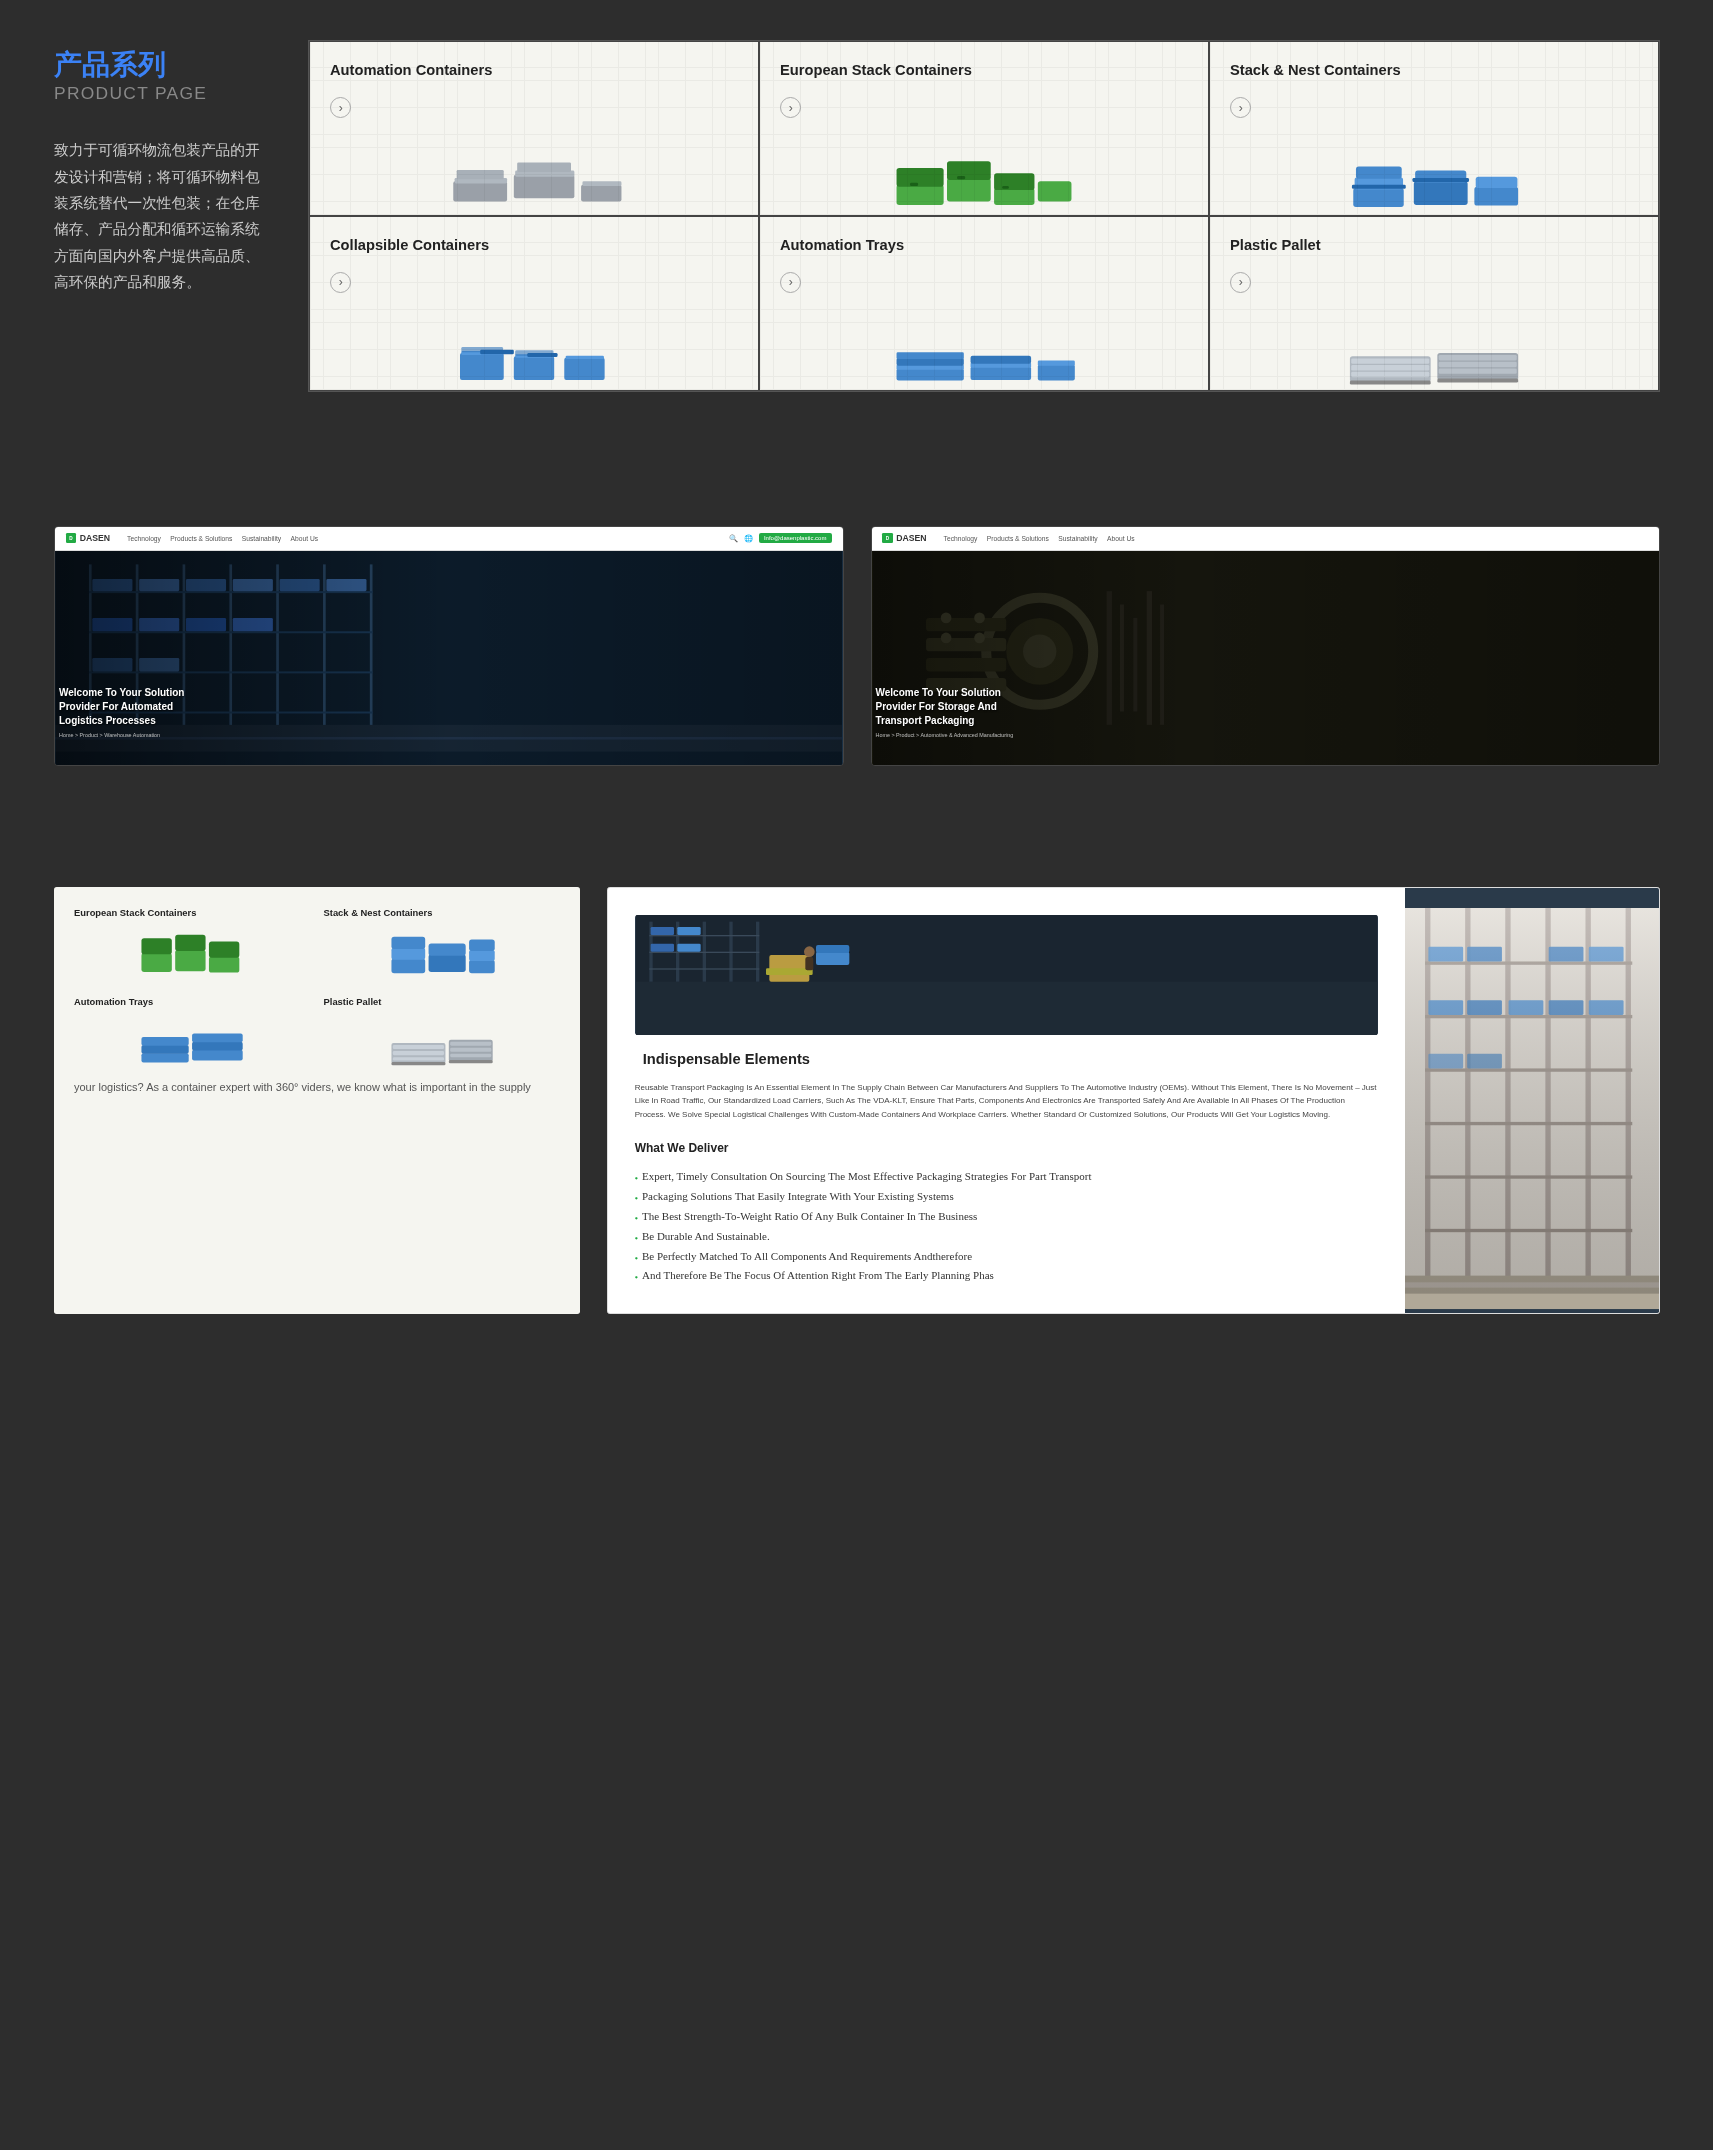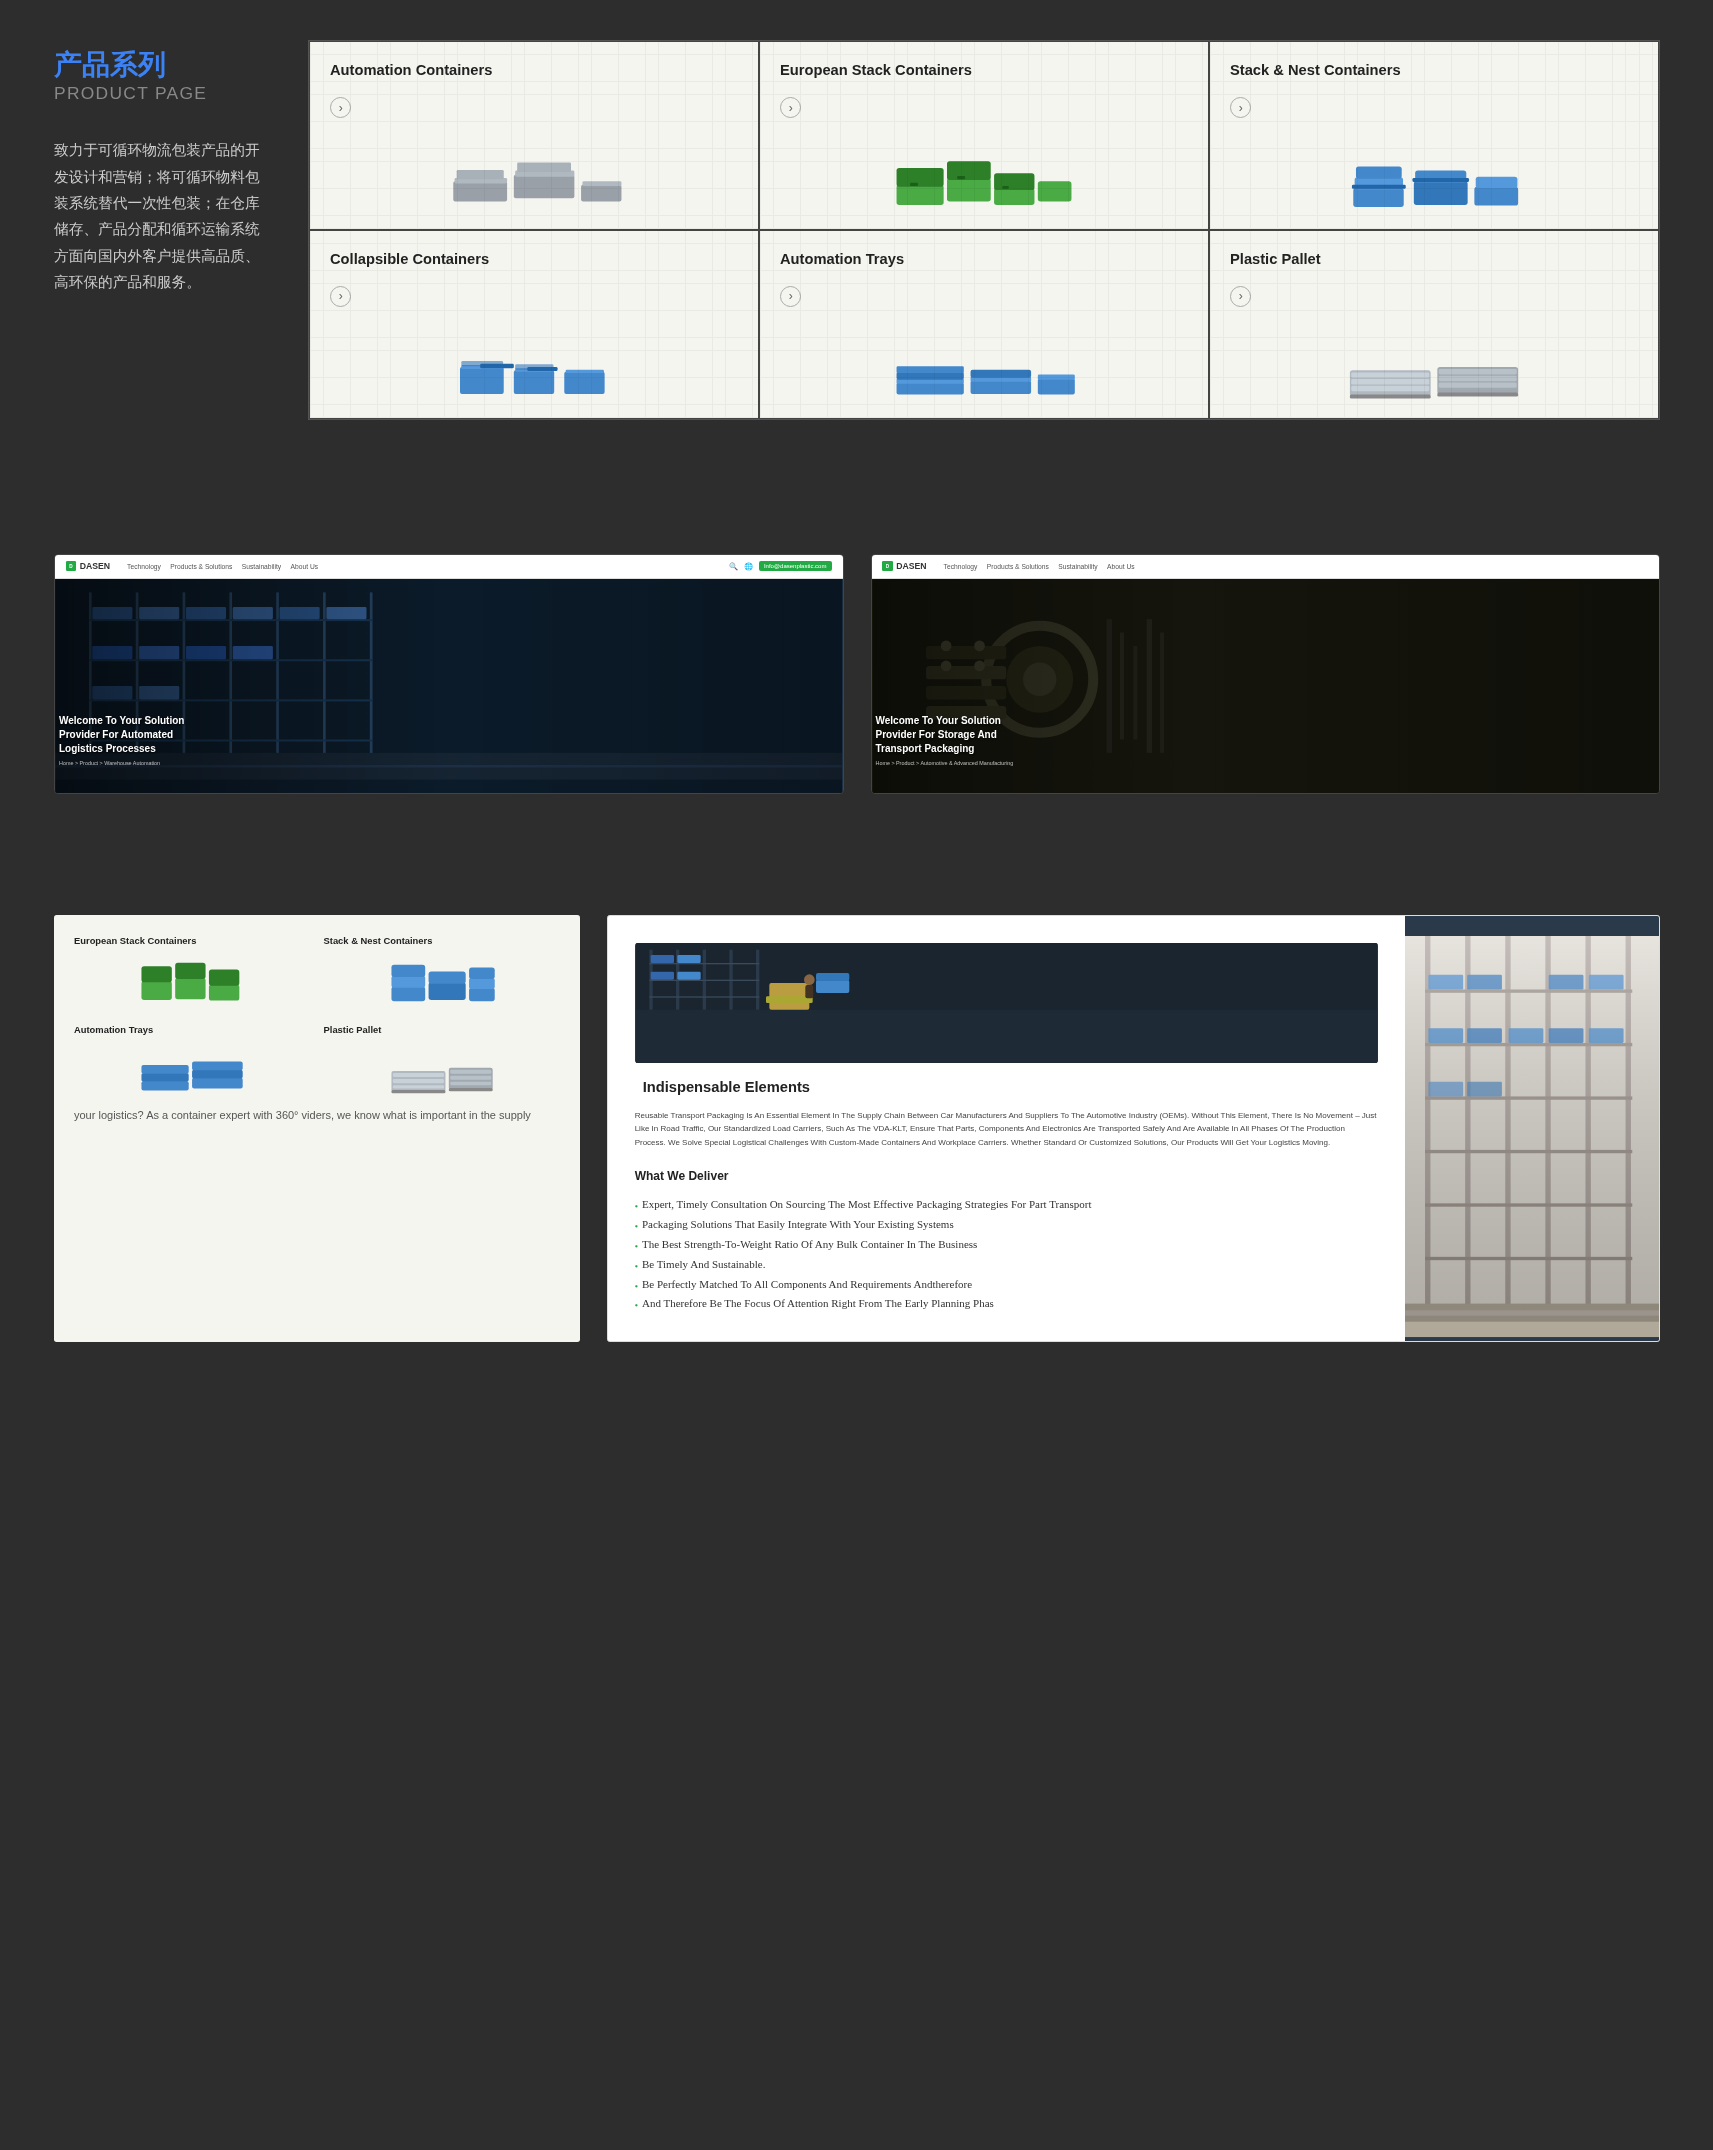--- a/index.html
+++ b/index.html
@@ -44,21 +44,21 @@
     .product-grid {
       flex: 1;
       border: 1.3px solid #555;
       display: grid;
       grid-template-columns: 1fr 1fr 1fr;
       grid-template-rows: auto auto;
       background: #1a1a1a;
     }
     .product-card {
       border: 0.7px solid #444;
-      padding: 20px 20px 14px 20px;
+      padding: 20px 20px 0 20px;
       background: #f5f5f0;
       position: relative;
       min-height: 147px;
       display: flex;
       flex-direction: column;
       gap: 9px;
     }
     .product-card .card-title {
       font-size: 14.7px;
       font-weight: 600;
@@ -698,21 +698,21 @@
           </svg>
         </div>
 
         <div class="content-title">Indispensable Elements</div>
         <div class="content-body">Reusable Transport Packaging Is An Essential Element In The Supply Chain Between Car Manufacturers And Suppliers To The Automotive Industry (OEMs). Without This Element, There Is No Movement – Just Like In Road Traffic, Our Standardized Load Carriers, Such As The VDA-KLT, Ensure That Parts, Components And Electronics Are Transported Safely And Are Available In All Phases Of The Production Process. We Solve Special Logistical Challenges With Custom-Made Containers And Workplace Carriers. Whether Standard Or Customized Solutions, Our Products Will Get Your Logistics Moving.</div>
         <div class="content-subtitle">What We Deliver</div>
         <ul class="content-list">
           <li>Expert, Timely Consultation On Sourcing The Most Effective Packaging Strategies For Part Transport</li>
           <li>Packaging Solutions That Easily Integrate With Your Existing Systems</li>
           <li>The Best Strength-To-Weight Ratio Of Any Bulk Container In The Business</li>
-          <li>Be Timely And Sustainable.</li>
+          <li>Be Durable And Sustainable.</li>
           <li>Be Perfectly Matched To All Components And Requirements Andtherefore</li>
           <li>And Therefore Be The Focus Of Attention Right From The Early Planning Phas</li>
         </ul>
       </div>
 
       <div class="content-right">
         <svg width="100%" height="100%" xmlns="http://www.w3.org/2000/svg" style="display:block;" viewBox="0 0 380 576.953">
           <rect width="100%" height="100%" fill="#c8c8c0"></rect>
 
           <rect width="100%" height="100%" fill="#ddd8d0"></rect>

